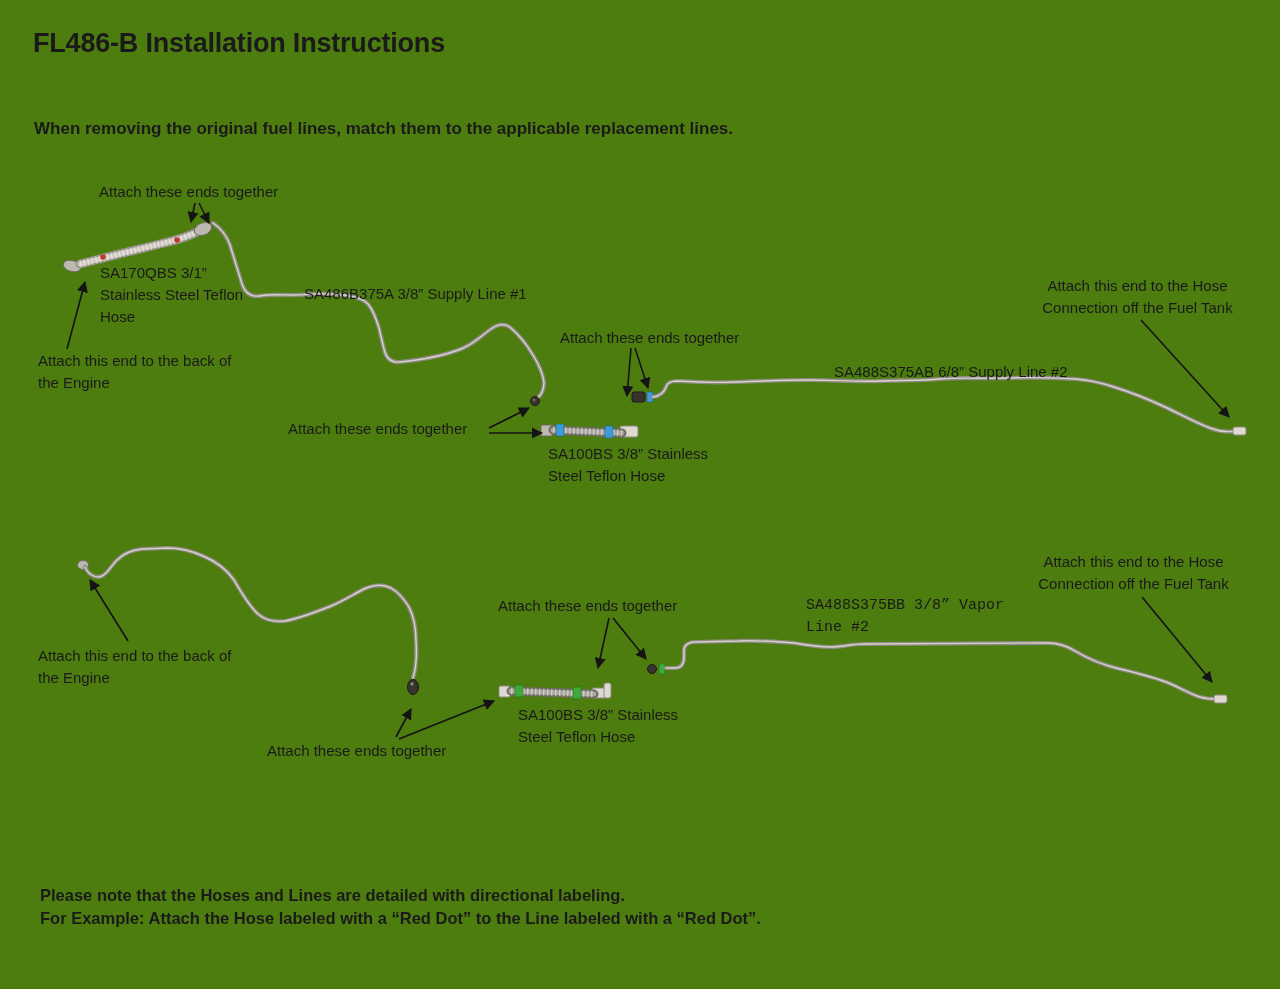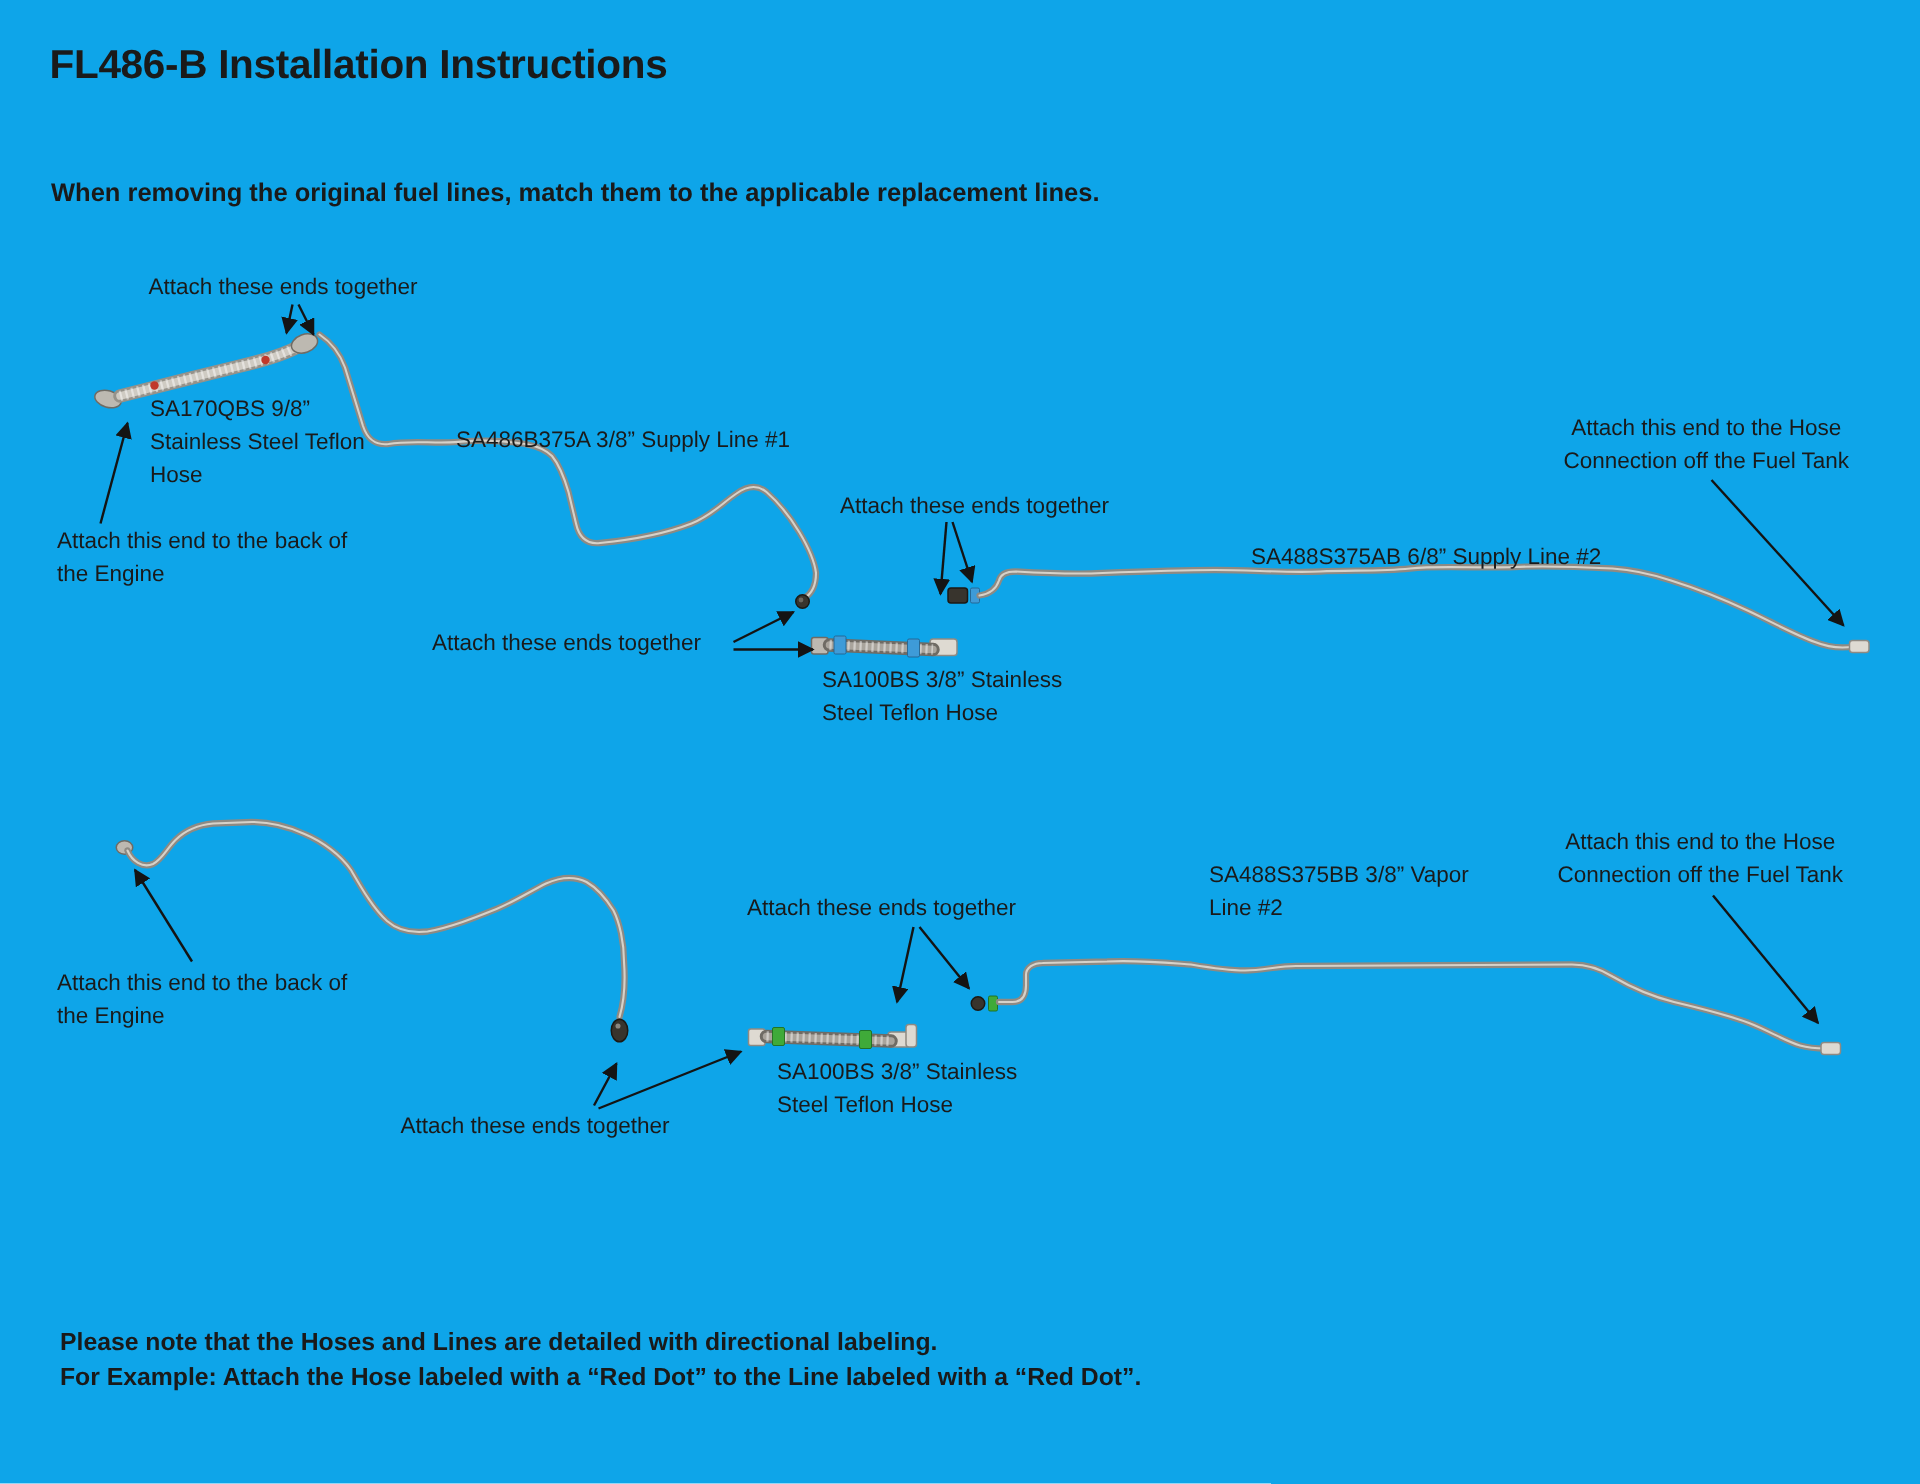--- a/index.html
+++ b/index.html
@@ -1,17 +1,17 @@
 <!DOCTYPE html>
 <html style="--text: #1a1a1a; --tube: #8e8a83; --tube-highlight: #d6d2ca; --red-dot: #c0392b; --blue-band: #3e9bd8; --green-band: #3faa39;"><head>
 <meta charset="utf-8">
 <style>
   html,body{margin:0;padding:0;background:#ffffff;}
   #canvas{
-    position:relative;width:1280px;height:989px;background:#0ea5e9;overflow:hidden;
+    position:relative;width:1280px;height:989px;background:#4d7c0f;overflow:hidden;
     font-family:"Liberation Sans",sans-serif;color:var(--text,#1a1a1a);
   }
   .abs{position:absolute;}
   .title{font-size:27px;font-weight:bold;letter-spacing:-0.2px;}
   .subtitle{font-size:17px;font-weight:bold;}
   .instruction{font-size:17px;font-weight:bold;}
   .lbl{font-size:15px;line-height:22px;white-space:pre-line;}
   .lbl.center{text-align:center;}
   .footer-note{font-size:16.5px;font-weight:bold;line-height:23px;}
   svg{position:absolute;left:0;top:0;}
@@ -128,41 +128,41 @@
         <line x1="396" y1="737" x2="411" y2="709" marker-end="url(#ah)"></line>
         <line x1="399" y1="739" x2="494" y2="701" marker-end="url(#ah)"></line>
         <line x1="609" y1="618" x2="598" y2="668" marker-end="url(#ah)"></line>
         <line x1="613" y1="618" x2="646" y2="659" marker-end="url(#ah)"></line>
         <line x1="1142" y1="597" x2="1212" y2="682" marker-end="url(#ah)"></line>
       </g>
     </g>
   </svg>
 
   <div class="abs lbl" style="left:99px;top:181px;">Attach these ends together</div>
-  <div class="abs lbl" style="left:100px;top:262px;">SA170QBS 9/8”
+  <div class="abs lbl" style="left:100px;top:262px;">SA170QBS 3/1”
 Stainless Steel Teflon
 Hose</div>
   <div class="abs lbl" style="left:38px;top:350px;">Attach this end to the back of
 the Engine</div>
   <div class="abs lbl" style="left:304px;top:283px;">SA486B375A 3/8” Supply Line #1</div>
   <div class="abs lbl" style="left:288px;top:418px;">Attach these ends together</div>
   <div class="abs lbl" style="left:560px;top:327px;">Attach these ends together</div>
   <div class="abs lbl" style="left:548px;top:443px;">SA100BS 3/8” Stainless
 Steel Teflon Hose</div>
   <div class="abs lbl" style="left:834px;top:361px;">SA488S375AB 6/8” Supply Line #2</div>
   <div class="abs lbl center" style="left:1030px;top:275px;width:215px;">Attach this end to the Hose
 Connection off the Fuel Tank</div>
 
   <div class="abs lbl" style="left:38px;top:645px;">Attach this end to the back of
 the Engine</div>
   <div class="abs lbl" style="left:267px;top:740px;">Attach these ends together</div>
   <div class="abs lbl" style="left:498px;top:595px;">Attach these ends together</div>
   <div class="abs lbl" style="left:518px;top:704px;">SA100BS 3/8” Stainless
 Steel Teflon Hose</div>
-  <div class="abs lbl" style="left:806px;top:573px;">SA488S375BB 3/8” Vapor
+  <div class="abs lbl" style="left:806px;top:595px;font-family:Liberation Mono, monospace;">SA488S375BB 3/8” Vapor
 Line #2</div>
   <div class="abs lbl center" style="left:1026px;top:551px;width:215px;">Attach this end to the Hose
 Connection off the Fuel Tank</div>
 
   <div class="abs footer-note" style="left:40px;top:907px;">For Example: Attach the Hose labeled with a “Red Dot” to the Line labeled with a “Red Dot”.</div>
   <div class="abs footer-note" style="left:40px;top:884px;">Please note that the Hoses and Lines are detailed with directional labeling.</div>
 
 </div>
 
 </body></html>

